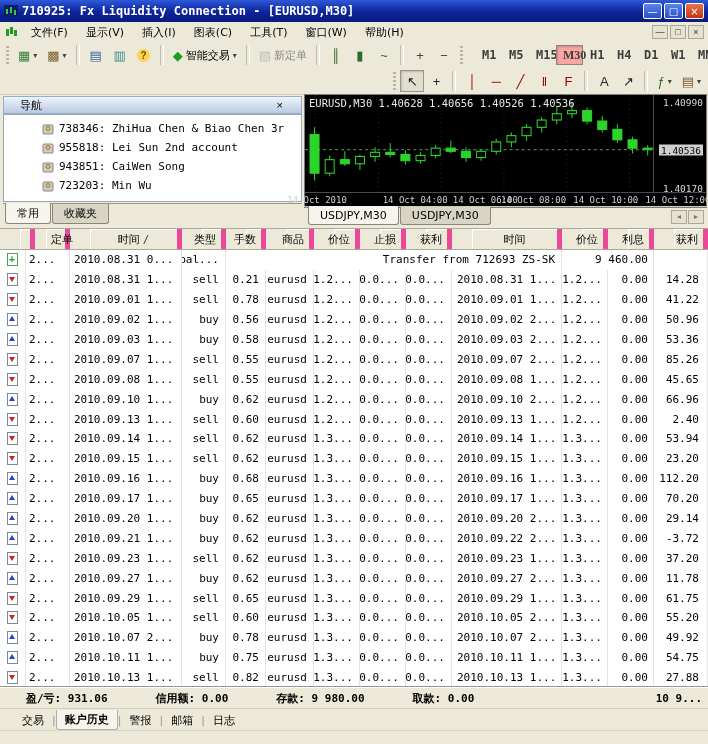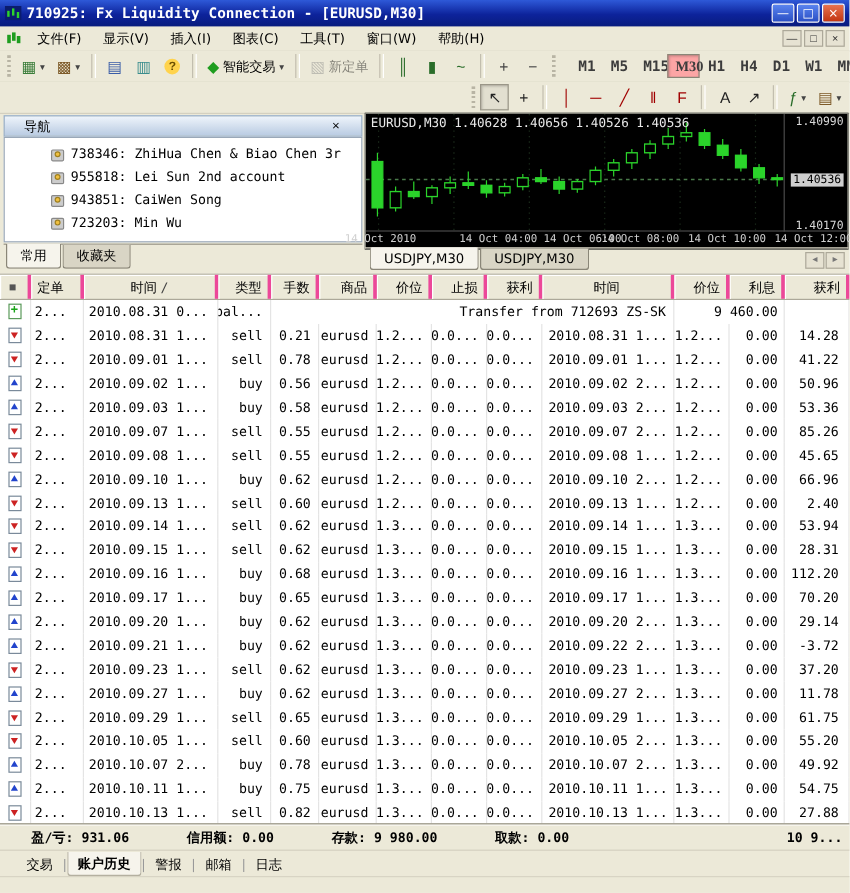--- a/index.html
+++ b/index.html
@@ -88,22 +88,22 @@
   #chart-tabs{display:flex;flex:1;}
   #chart-tab-arrows{display:flex;gap:1px;margin:3px 3px 0 0;}
   .arrow-btn{width:16px;height:14px;border:1px solid #aca899;background:#e6e2d2;font-size:7px;line-height:10px;
     color:#777;padding:0;cursor:default;}
 
   
   .history{position:absolute;top:228px;left:0;right:0;height:458px;background:#fff;border-top:1px solid #aca899;}
   .t-header,.t-row{display:grid;grid-template-columns:26px 44px 112px 44px 40px 48px 46px 46px 46px 110px 46px 46px 54px;
     font-family:"DejaVu Sans Mono","Liberation Mono",monospace;font-size:11px;}
   .t-header{height:20px;background:#ece9d8;border-bottom:1px solid #aca899;align-items:center;}
-  .t-header .hc{height:100%;display:flex;align-items:center;border-right:3px solid #ec4899;
-    box-shadow:inset 1px 1px 0 #fff;padding:0 5px;justify-content:flex-end;cursor:default;white-space:nowrap;}
+  .t-header .hc{height:100%;display:flex;align-items:center;border-right:5px solid #ec4899;
+    box-shadow:inset 1px 1px 0 #fff;padding:0 5px;justify-content:flex-end;cursor:default;white-space:nowrap;margin-left:20px;}
   .t-header .hc.left{justify-content:flex-start;}
   .t-header .hc.center{justify-content:center;}
   .hdr-sq{width:5px;height:5px;background:#555;margin-left:3px;}
   .sort{margin-left:3px;color:#444;}
   .t-body{height:438px;overflow:hidden;}
   .t-row{height:19.9px;align-items:center;}
   .t-row .c{height:100%;display:flex;align-items:center;border-right:1px solid var(--grid-line,#e4e4e4);
     white-space:nowrap;overflow:hidden;}
   .c.ci{justify-content:center;}
   .c.col0{padding-left:3px;}
@@ -619,21 +619,21 @@
         <span class="c col1">2010.09.15 1...</span>
         <span class="c col2">sell</span>
         <span class="c col3">0.62</span>
         <span class="c col4">eurusd</span>
         <span class="c col5">1.3...</span>
         <span class="c col6">0.0...</span>
         <span class="c col7">0.0...</span>
         <span class="c col8">2010.09.15 1...</span>
         <span class="c col9">1.3...</span>
         <span class="c col10">0.00</span>
-        <span class="c col11">28.31</span>
+        <span class="c col11">23.20</span>
       </div>
       <div class="t-row">
         <span class="c ci">
           <span class="row-icon buy"></span>
         </span>
         <span class="c col0">2...</span>
         <span class="c col1">2010.09.16 1...</span>
         <span class="c col2">buy</span>
         <span class="c col3">0.68</span>
         <span class="c col4">eurusd</span>

